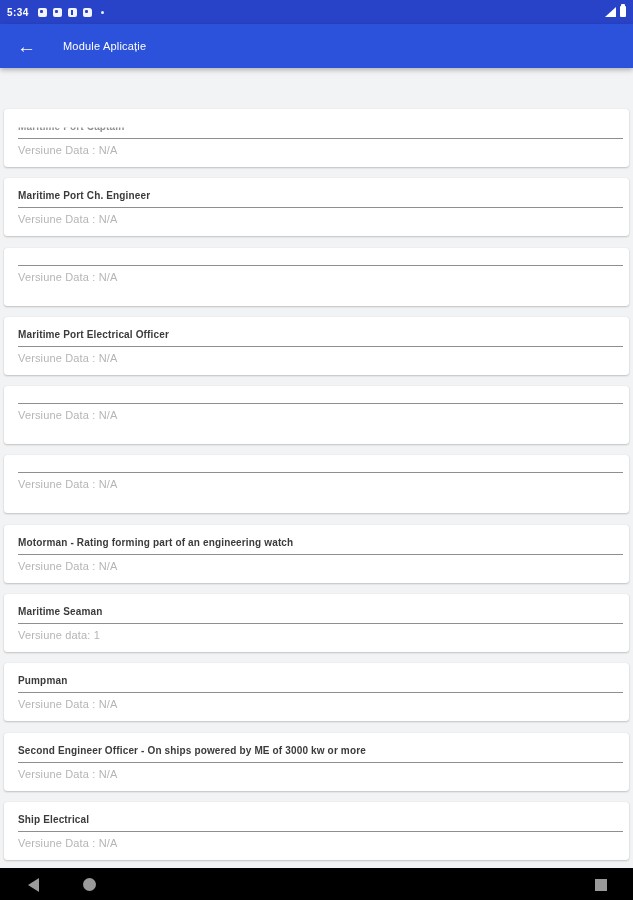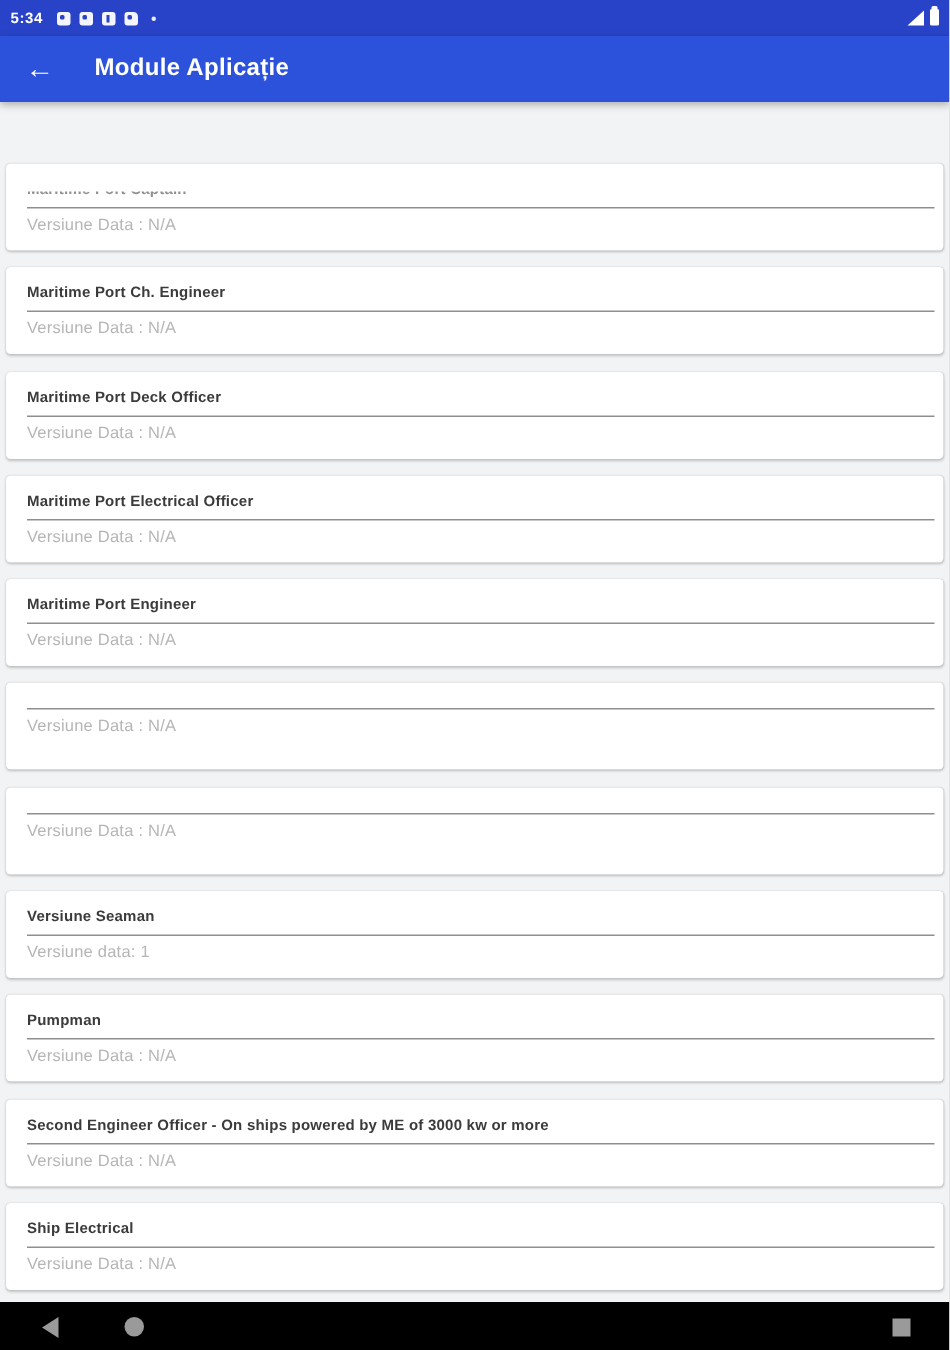--- a/index.html
+++ b/index.html
@@ -26,21 +26,21 @@
   .battery { width:6px; height:11px; background:#ffffff; border-radius:1px; position:relative; }
   .battery::before { content:""; position:absolute; top:-2px; left:1px; width:4px; height:2px; background:#ffffff; border-radius:1px 1px 0 0; }
 
   
   .app-bar {
     height:44px; background:#2c51db; color:#fff;
     display:flex; align-items:center; position:relative; z-index:3;
     box-shadow:0 2px 5px rgba(0,0,0,.28);
   }
   .back-arrow { font-size:19px; line-height:1; margin-left:17px; font-weight:bold; cursor:pointer; }
-  .app-title { margin-left:27px; font-size:16px; font-weight:bold; letter-spacing:.2px; }
+  .app-title { margin-left:27px; font-size:11px; font-weight:normal; letter-spacing:.2px; }
 
   
   .content { height:890px; overflow:hidden; padding-top:41px; }
   .card {
     background:#ffffff; height:58px; margin:0 4px 11.3px 4px;
     padding:12px 14px 0 14px; border-radius:3px;
     box-shadow:0 1px 2px rgba(0,0,0,.20), 0 0 1px rgba(0,0,0,.12);
     cursor:pointer;
   }
   .card-title {
@@ -93,49 +93,48 @@
     <div class="card-subtitle">Versiune Data : N/A</div>
   </div>
 
   <div class="card">
     <div class="card-title">Maritime Port Ch. Engineer</div>
     <div class="card-divider"></div>
     <div class="card-subtitle">Versiune Data : N/A</div>
   </div>
 
   <div class="card">
-    <div class="card-title">Maritime Port Deck Officer</div>
     <div class="card-divider"></div>
     <div class="card-subtitle">Versiune Data : N/A</div>
   </div>
 
   <div class="card">
     <div class="card-title">Maritime Port Electrical Officer</div>
-    <div class="card-divider"></div>
-    <div class="card-subtitle">Versiune Data : N/A</div>
-  </div>
-
-  <div class="card">
-    <div class="card-title">Maritime Port Engineer</div>
     <div class="card-divider"></div>
     <div class="card-subtitle">Versiune Data : N/A</div>
   </div>
 
   <div class="card">
     <div class="card-divider"></div>
     <div class="card-subtitle">Versiune Data : N/A</div>
   </div>
 
   <div class="card">
     <div class="card-divider"></div>
     <div class="card-subtitle">Versiune Data : N/A</div>
   </div>
 
   <div class="card">
-    <div class="card-title">Versiune Seaman</div>
+    <div class="card-title">Motorman - Rating forming part of an engineering watch</div>
+    <div class="card-divider"></div>
+    <div class="card-subtitle">Versiune Data : N/A</div>
+  </div>
+
+  <div class="card">
+    <div class="card-title">Maritime Seaman</div>
     <div class="card-divider"></div>
     <div class="card-subtitle">Versiune data: 1</div>
   </div>
 
   <div class="card">
     <div class="card-title">Pumpman</div>
     <div class="card-divider"></div>
     <div class="card-subtitle">Versiune Data : N/A</div>
   </div>
 

